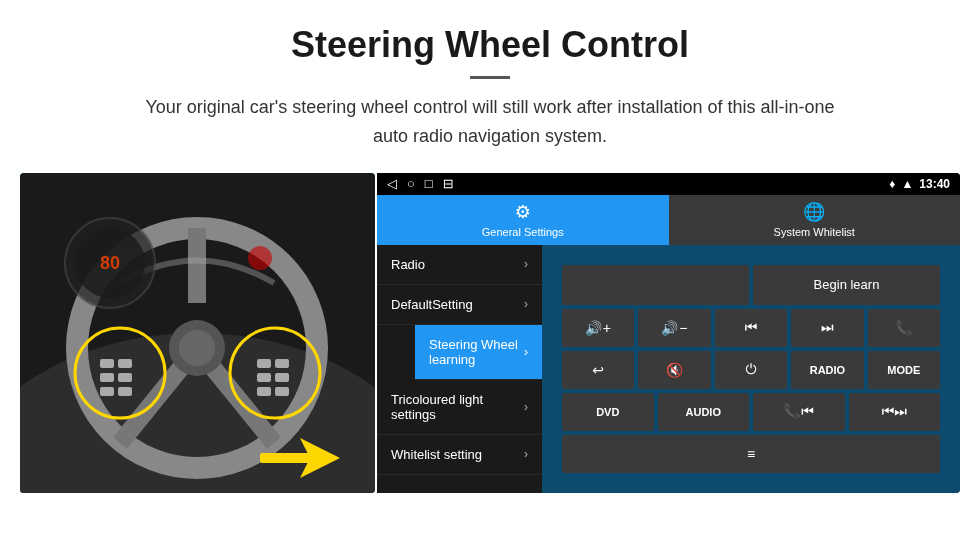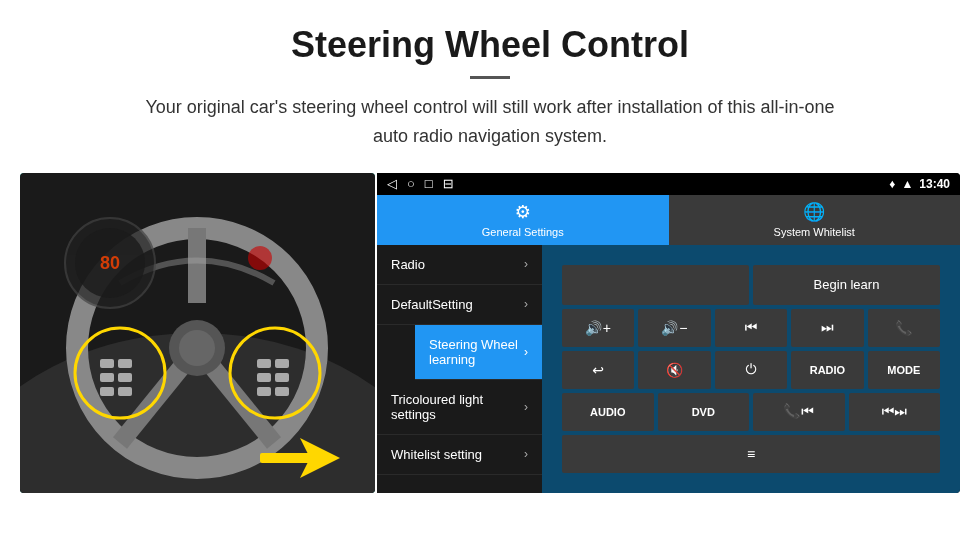--- a/index.html
+++ b/index.html
@@ -340,22 +340,22 @@
 
           <div class="btn-row">
             <button class="ctrl-btn">↩</button>
             <button class="ctrl-btn">🔇</button>
             <button class="ctrl-btn">⏻</button>
             <button class="ctrl-btn text-label">RADIO</button>
             <button class="ctrl-btn text-label">MODE</button>
           </div>
 
           <div class="btn-row">
+            <button class="ctrl-btn text-label">DVD</button>
             <button class="ctrl-btn text-label">AUDIO</button>
-            <button class="ctrl-btn text-label">DVD</button>
             <button class="ctrl-btn">📞⏮</button>
             <button class="ctrl-btn">⏮⏭</button>
           </div>
 
           <div class="btn-row">
             <button class="ctrl-btn">≡</button>
           </div>
         </div>
       </div>
     </div>

